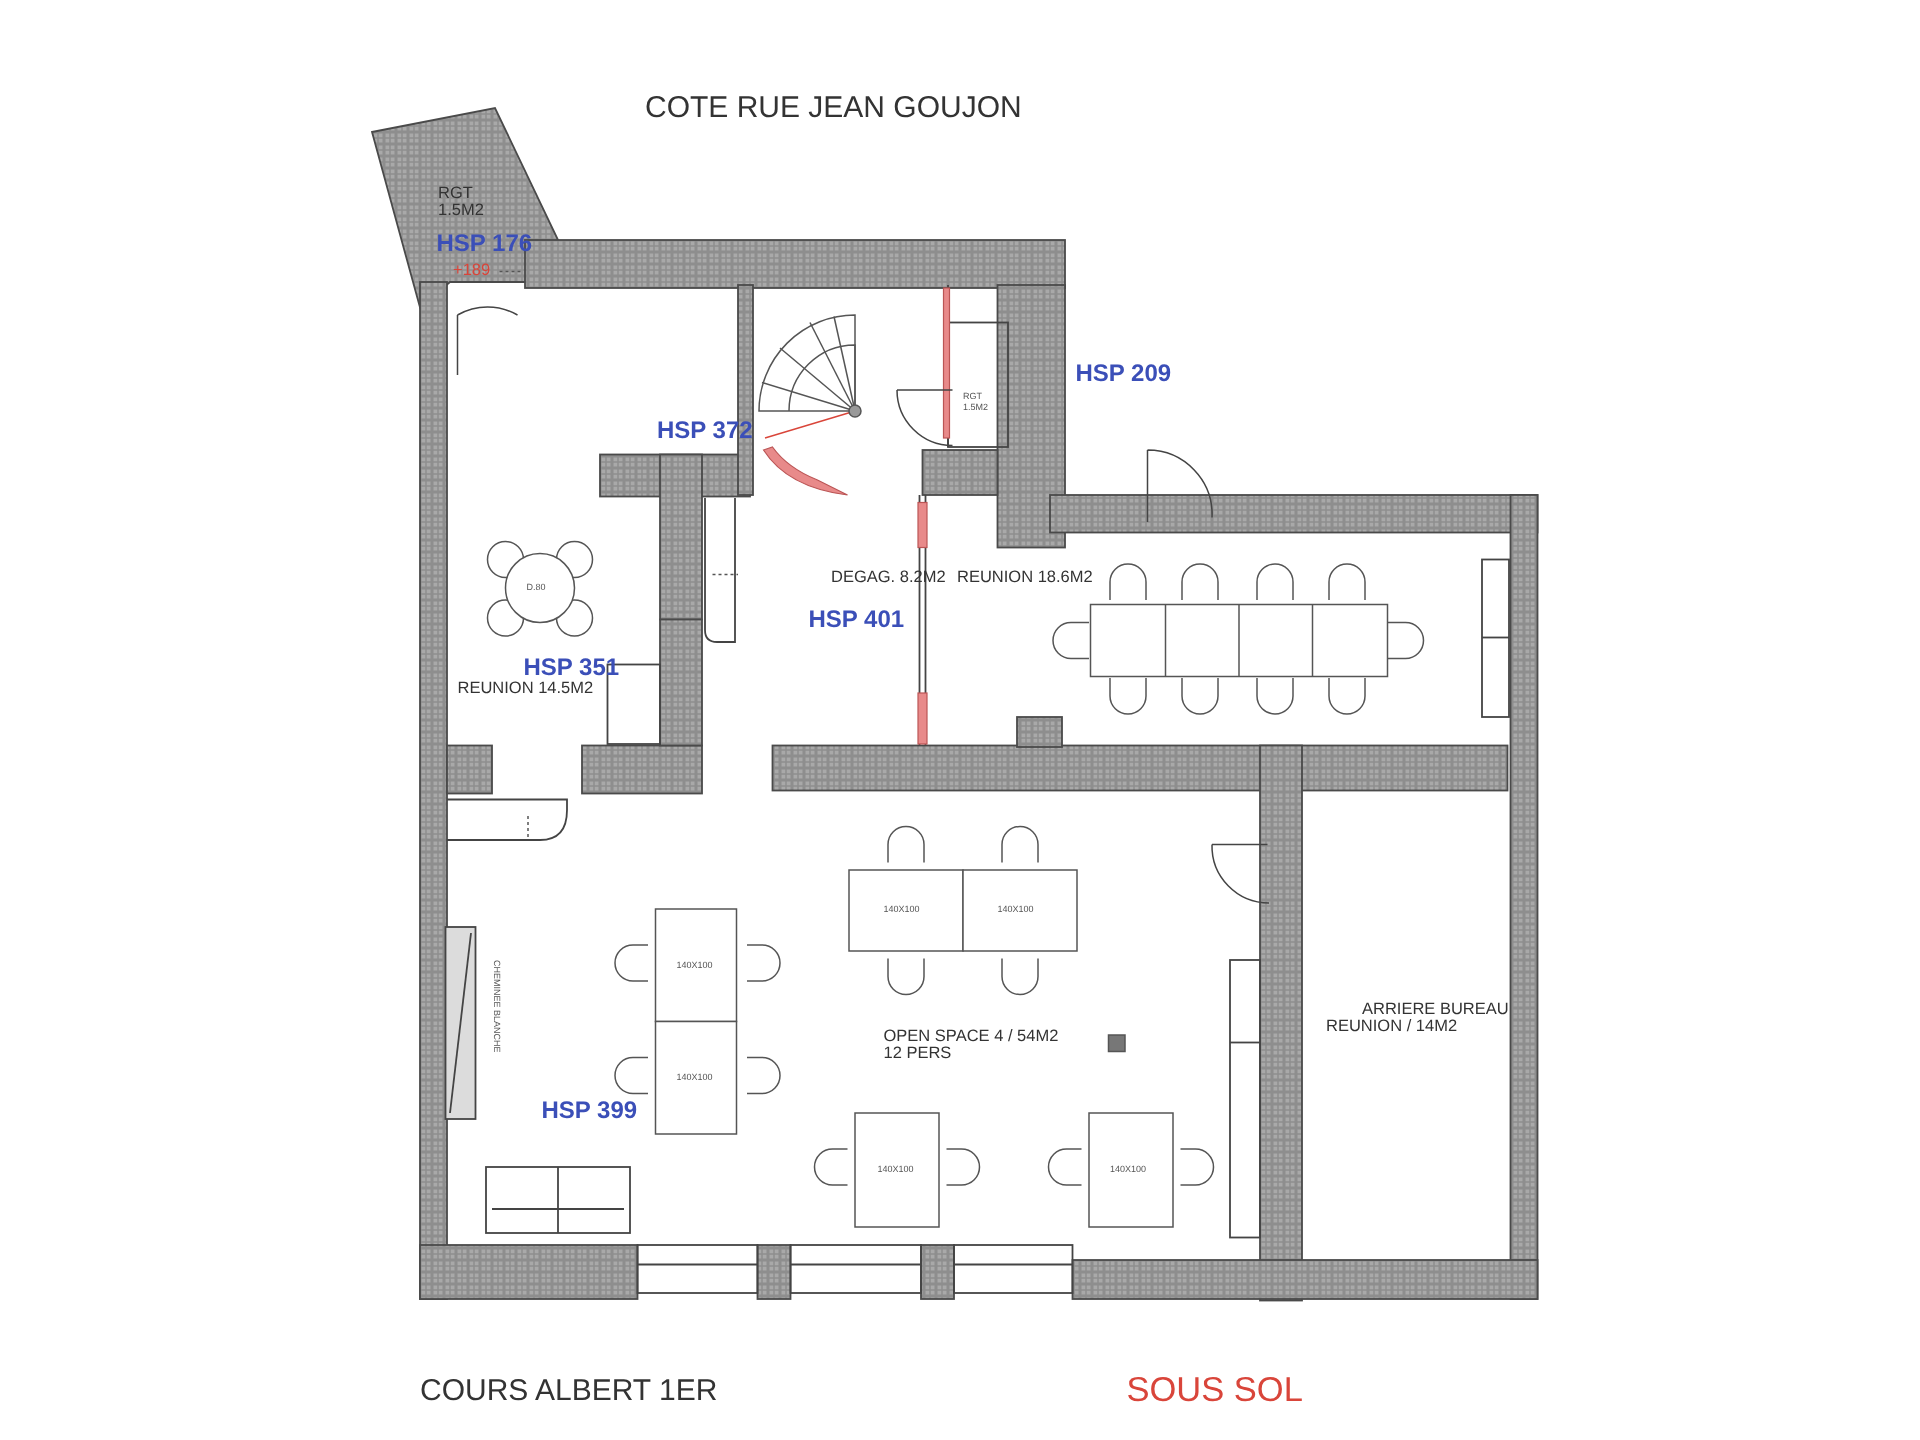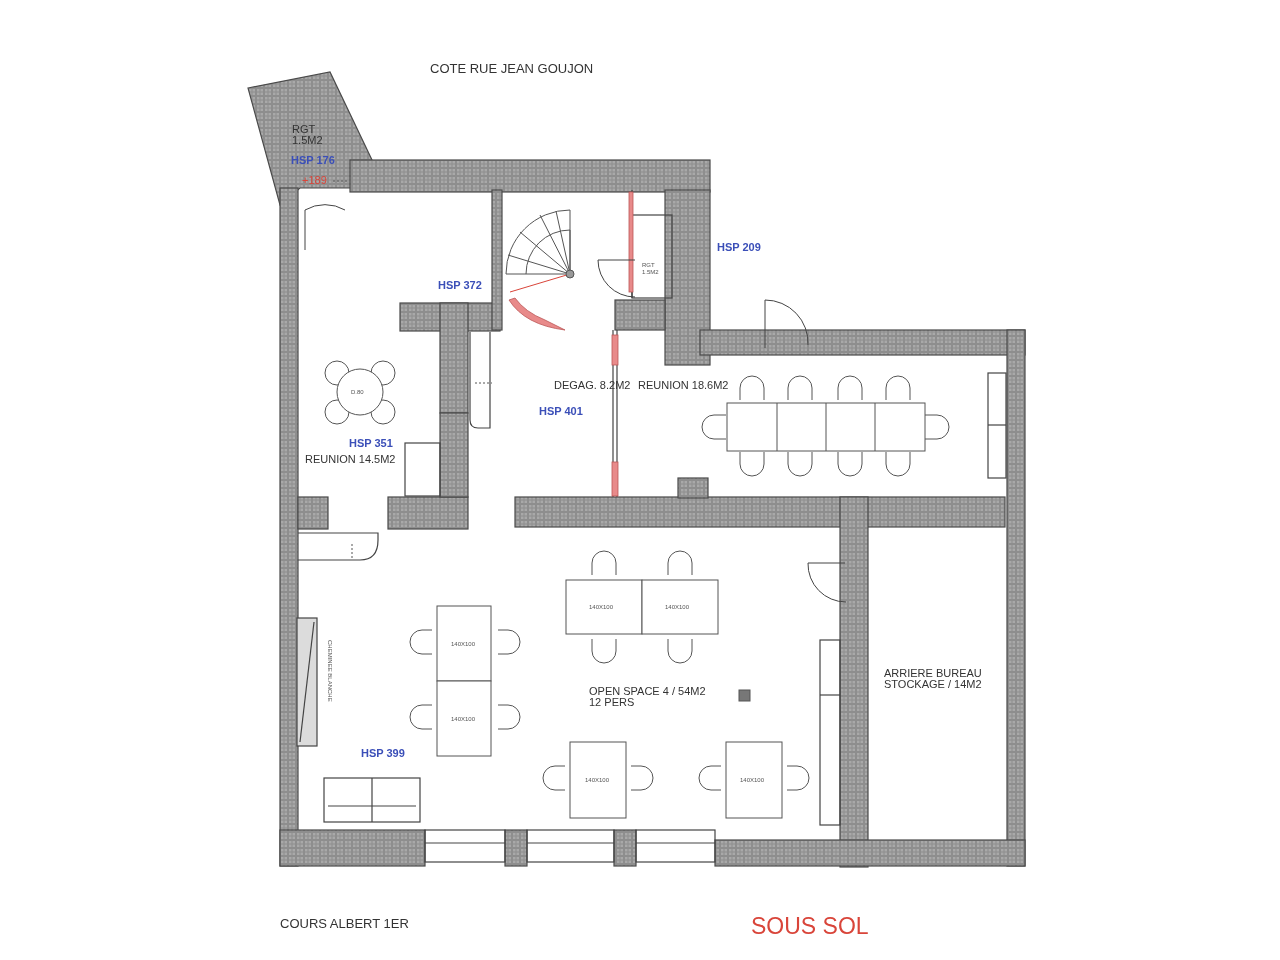--- a/index.html
+++ b/index.html
@@ -1,21 +1,21 @@
 <!DOCTYPE html>
 <html><head>
 <meta charset="utf-8">
 <style>
   html,body{margin:0;padding:0;background:#ffffff;}
   body{width:1280px;height:960px;position:relative;overflow:hidden;font-family:"Liberation Sans",sans-serif;}
   #plan{position:absolute;left:0;top:0;width:1280px;height:960px;}
   .lbl{position:absolute;font-family:"Liberation Sans",sans-serif;white-space:nowrap;line-height:1;}
-  .street{font-size:13px;color:#333333;}
+  .street{font-size:20px;color:#333333;}
   .room{font-size:11px;color:#333333;}
-  .hsp{font-size:11px;color:#3b4fb8;font-weight:bold;}
+  .hsp{font-size:16px;color:#3b4fb8;font-weight:bold;}
   .tiny{font-size:6px;color:#555555;}
   .floor{font-size:23px;color:#d9453a;}
   .elev{font-size:11px;color:#d9453a;}
   .vert{position:absolute;font-size:6px;color:#555;transform:rotate(90deg);transform-origin:left top;white-space:nowrap;}
 </style>
 </head>
 <body>
 
 <svg id="plan" viewBox="0 0 1280 960" xmlns="http://www.w3.org/2000/svg">
   <defs>
@@ -200,24 +200,24 @@
 <div class="lbl hsp" style="left:305px;top:438px;padding-left:44px;">HSP 351</div>
 <div class="lbl room" style="left:305px;top:454px;">REUNION 14.5M2</div>
 
 <div class="lbl room" style="left:508px;top:380px;margin-left:46px;">DEGAG. 8.2M2</div>
 <div class="lbl hsp" style="left:539px;top:406px;">HSP 401</div>
 
 <div class="lbl room" style="left:638px;top:380px;">REUNION 18.6M2</div>
 
 <div class="lbl room" style="left:589px;top:686px;text-align:right;">OPEN SPACE 4 / 54M2</div>
 <div class="lbl room" style="left:589px;top:697px;">12 PERS</div>
-<div class="lbl hsp" style="left:337px;top:748px;padding-left:24px;">HSP 399</div>
+<div class="lbl hsp" style="left:337px;top:733px;padding-left:24px;">HSP 399</div>
 <div class="vert" style="left:333px;top:640px;">CHEMINEE BLANCHE</div>
 
-<div class="lbl room" style="left:884px;top:668px;">ARRIERE BUREAU</div>
-<div class="lbl room" style="left:884px;top:679px;">STOCKAGE / 14M2</div>
+<div class="lbl room" style="left:908px;top:668px;">ARRIERE BUREAU</div>
+<div class="lbl room" style="left:884px;top:679px;">REUNION / 14M2</div>
 
 <div class="lbl tiny" style="left:451px;top:641px;">140X100</div>
 <div class="lbl tiny" style="left:451px;top:716px;">140X100</div>
 <div class="lbl tiny" style="left:589px;top:604px;">140X100</div>
 <div class="lbl tiny" style="left:665px;top:604px;">140X100</div>
 <div class="lbl tiny" style="left:585px;top:777px;">140X100</div>
 <div class="lbl tiny" style="left:740px;top:777px;">140X100</div>
 
 </body></html>

